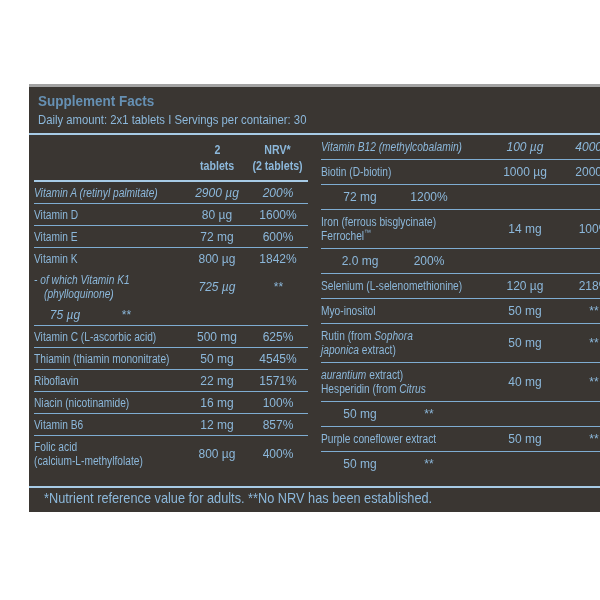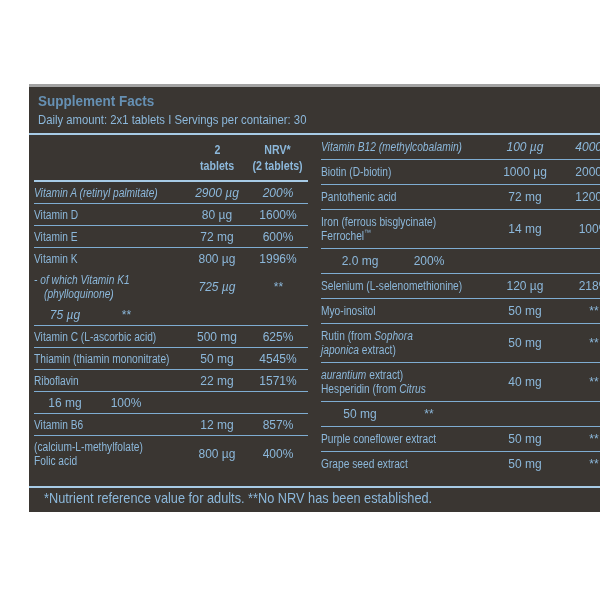--- a/index.html
+++ b/index.html
@@ -102,21 +102,21 @@
             <div class="nline"><span class="cond"><span>Vitamin E</span></span></div>
           </div>
           <div class="cell amt">72 mg</div>
           <div class="cell nrv">600%</div>
         </div>
         <div class="row">
           <div class="cell name">
             <div class="nline"><span class="cond"><span>Vitamin K</span></span></div>
           </div>
           <div class="cell amt">800 µg</div>
-          <div class="cell nrv">1996%</div>
+          <div class="cell nrv">1842%</div>
         </div>
         <div class="row nodiv">
           <div class="cell name">
             <div class="nline"><span class="cond"><span>- of which Vitamin K1</span></span></div>
             <div class="nline ind"><span class="cond"><span>(phylloquinone)</span></span></div>
           </div>
           <div class="cell amt">725 µg</div>
           <div class="cell nrv">**</div>
         </div>
         <div class="row nodiv">
@@ -138,34 +138,37 @@
           <div class="cell nrv">4545%</div>
         </div>
         <div class="row">
           <div class="cell name">
             <div class="nline"><span class="cond"><span>Riboflavin</span></span></div>
           </div>
           <div class="cell amt">22 mg</div>
           <div class="cell nrv">1571%</div>
         </div>
         <div class="row">
+          <div class="cell name">
+            <div class="nline"><span class="cond"><span>Niacin (nicotinamide)</span></span></div>
+          </div>
           <div class="cell amt">16 mg</div>
           <div class="cell nrv">100%</div>
         </div>
         <div class="row">
           <div class="cell name">
             <div class="nline"><span class="cond"><span>Vitamin B6</span></span></div>
           </div>
           <div class="cell amt">12 mg</div>
           <div class="cell nrv">857%</div>
         </div>
         <div class="row">
           <div class="cell name">
+            <div class="nline"><span class="cond"><span>Folic acid</span></span></div>
             <div class="nline"><span class="cond"><span>(calcium-L-methylfolate)</span></span></div>
-            <div class="nline"><span class="cond"><span>Folic acid</span></span></div>
           </div>
           <div class="cell amt">800 µg</div>
           <div class="cell nrv">400%</div>
         </div>
       </div>
   </div>
 
   <div class="col col-right">
     <div id="right-rows">
         <div class="row nodiv">
@@ -176,23 +179,20 @@
           <div class="cell nrv">4000%</div>
         </div>
         <div class="row">
           <div class="cell name">
             <div class="nline"><span class="cond"><span>Biotin (D-biotin)</span></span></div>
           </div>
           <div class="cell amt">1000 µg</div>
           <div class="cell nrv">2000%</div>
         </div>
         <div class="row">
-          <div class="cell name">
-            <div class="nline"><span class="cond"><span>Pantothenic acid</span></span></div>
-          </div>
           <div class="cell amt">72 mg</div>
           <div class="cell nrv">1200%</div>
         </div>
         <div class="row">
           <div class="cell name">
             <div class="nline"><span class="cond"><span>Iron (ferrous bisglycinate)</span></span></div>
             <div class="nline"><span class="cond"><span>Ferrochel</span><sup>™</sup></span></div>
           </div>
           <div class="cell amt">14 mg</div>
           <div class="cell nrv">100%</div>
@@ -236,23 +236,20 @@
           <div class="cell nrv">**</div>
         </div>
         <div class="row">
           <div class="cell name">
             <div class="nline"><span class="cond"><span>Purple coneflower extract</span></span></div>
           </div>
           <div class="cell amt">50 mg</div>
           <div class="cell nrv">**</div>
         </div>
         <div class="row">
-          <div class="cell name">
-            <div class="nline"><span class="cond"><span>Grape seed extract</span></span></div>
-          </div>
           <div class="cell amt">50 mg</div>
           <div class="cell nrv">**</div>
         </div>
       </div>
   </div>
 
   <div class="full-rule rule-bottom"></div>
   <div class="footnote">
     <span class="cond">*Nutrient reference value for adults. **No NRV has been established.</span>
   </div>

